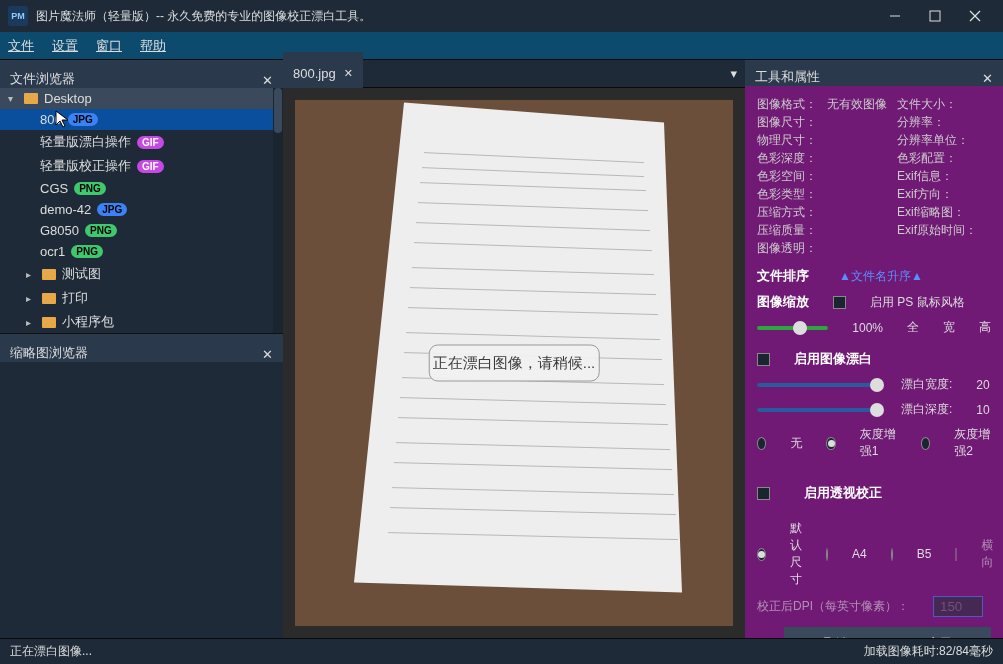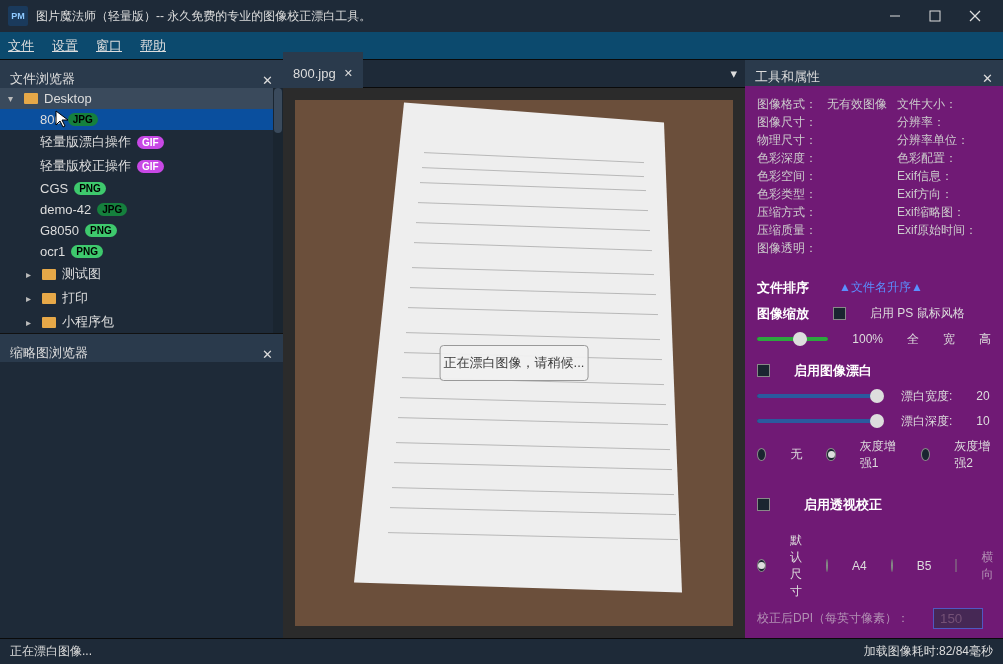--- a/index.html
+++ b/index.html
@@ -19,43 +19,43 @@
 .panelhdr { height: 28px; background: #2a3a4c; display: flex; align-items: flex-end; padding: 0 10px; justify-content: space-between; }
 .panelhdr .closeicon { cursor: pointer; }
 .tree-scroll { height: 246px; overflow: hidden; border-bottom: 1px solid #111; }
 .tree-root { background: #3a4a5c; padding: 3px 8px; display: flex; align-items: center; gap: 6px; }
 .tree-item { padding: 3px 8px 3px 40px; display: flex; align-items: center; gap: 6px; cursor: pointer; }
 .tree-item.selected { background: #0a4f9e; }
 .tree-folder { padding: 3px 8px 3px 26px; display: flex; align-items: center; gap: 6px; cursor: pointer; }
 .tree-arrow { width: 10px; color: #bbb; font-size: 10px; }
 .folder-icon { width: 14px; height: 11px; background: #e6a848; border-radius: 1px; display: inline-block; }
 .badge { font-size: 10px; font-weight: bold; padding: 1px 5px; border-radius: 7px; color: #000; }
-.badge.jpg { background: #15803d; }
+.badge.jpg { background: #3b82f6; }
 .badge.gif { background: #c848e6; color: #fff; }
 .badge.png { background: #3ec96d; }
 .cursor { position: absolute; top: 22px; left: 55px; pointer-events: none; }
 
 .thumb-panel { flex: 1; background: #1e2a38; }
 
 .centercol { flex: 1; display: flex; flex-direction: column; background: #2b2b2b; }
 .tabbar { height: 28px; display: flex; align-items: center; background: #1e2a38; border-bottom: 1px solid #0a0a0a; }
 .tab { height: 44px; display: flex; align-items: center; padding: 0 10px; background: #2a3a4c; gap: 8px; }
 .tab .tabclose { cursor: pointer; font-size: 11px; }
 .tabbar .spacer { flex: 1; }
 .tabbar .dd { padding: 0 8px; cursor: pointer; }
 .viewport { flex: 1; position: relative; background: #2b2b2b; display: flex; align-items: center; justify-content: center; }
 .paper-bg { position: absolute; inset: 12px; background: #6b4f3b; }
 .paper-poly { position: absolute; width: 360px; height: 520px; left: 50%; top: 50%; transform: translate(-50%, -52%); }
 .paper-poly svg { width: 100%; height: 100%; }
-.overlay-msg { position: absolute; left: 50%; top: 50%; transform: translate(-50%, -50%); background: rgba(240,240,240,0.95); color: #3a3a3a; padding: 8px 3px; border: 1px solid #999; border-radius: 4px; font-size: 13px; }
+.overlay-msg { position: absolute; left: 50%; top: 50%; transform: translate(-50%, -50%); background: rgba(240,240,240,0.95); color: #3a3a3a; padding: 8px 3px; border: 1px solid #999; border-radius: 9px; font-size: 15px; }
 
 .rightcol { width: 258px; background: #701a75; display: flex; flex-direction: column; }
 .props { padding: 10px 12px; font-size: 12px; overflow: auto; }
 .props h4 { font-size: 13px; font-weight: bold; color: #fff; margin-bottom: 6px; }
-.prop-grid { display: grid; grid-template-columns: 70px 70px 80px auto; row-gap: 1px; margin-bottom: 22px; }
+.prop-grid { display: grid; grid-template-columns: 70px 70px 80px auto; row-gap: 1px; margin-bottom: 10px; }
 .prop-grid span { color: #ccc; white-space: nowrap; }
 .link { color: #5a8fff; margin-left: 6px; }
 .row { display: flex; align-items: center; gap: 24px; margin: 8px 0; }
 .check { width: 13px; height: 13px; border: 1px solid #888; display: inline-block; background: #1a2530; cursor: pointer; }
 .slider-track { flex: 1; height: 4px; background: #333; border-radius: 2px; position: relative; }
 .slider-fill { height: 4px; border-radius: 2px; position: absolute; left: 0; }
 .slider-thumb { width: 14px; height: 14px; background: #ddd; border-radius: 50%; position: absolute; top: -5px; transform: translateX(-50%); cursor: pointer; }
 .slider-green .slider-fill { background: #2da63e; }
 .slider-blue .slider-fill { background: #2a5a9e; }
 .radio { width: 13px; height: 13px; border: 1px solid #888; border-radius: 50%; display: inline-flex; align-items: center; justify-content: center; background: #1a2530; cursor: pointer; }

